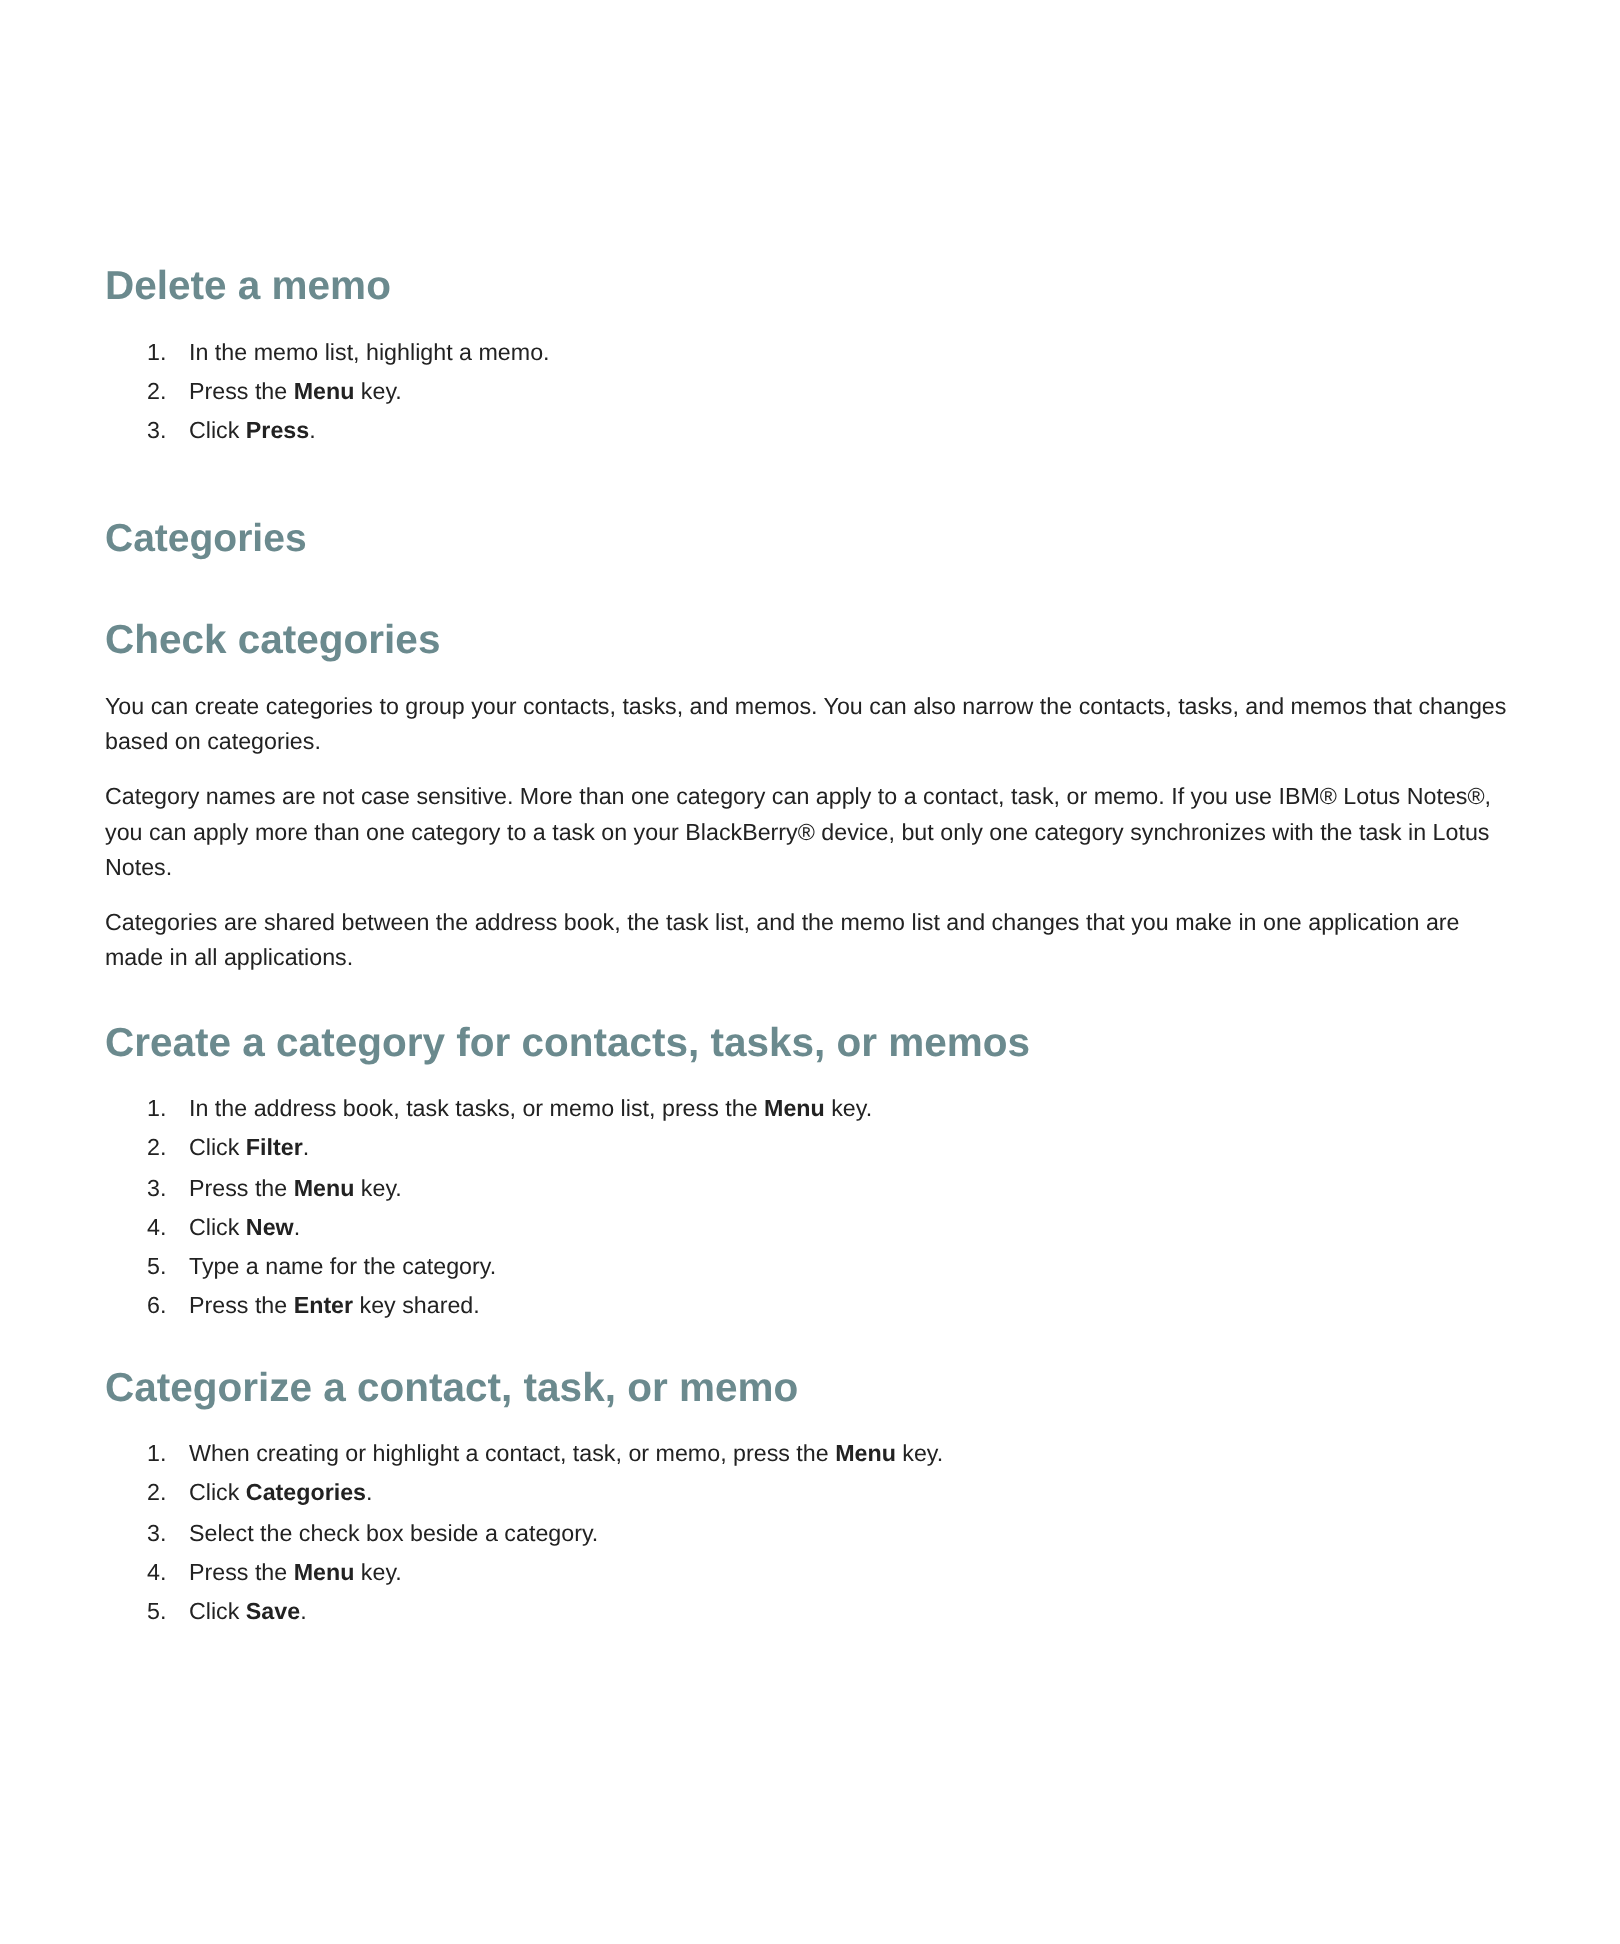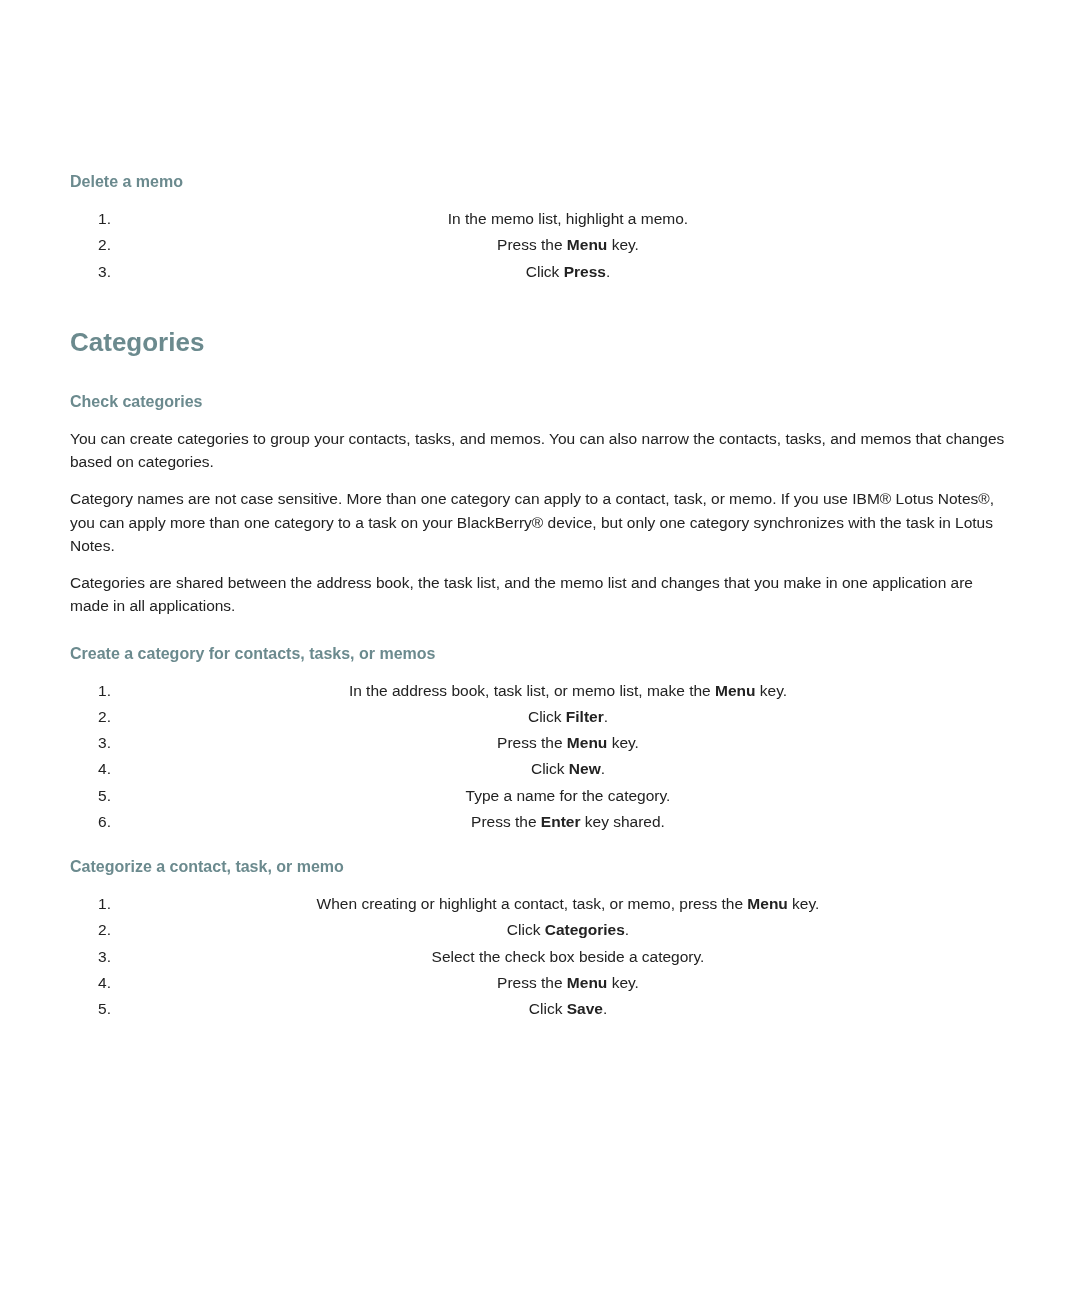--- a/index.html
+++ b/index.html
@@ -27,38 +27,37 @@
       margin-bottom: 3px;
     }
     .bullet-list li::before {
       content: "•";
       position: absolute;
       left: 0;
       top: 0;
     }
     .h3 {
       color: #6b8a8e;
-      font-size: 16px;
+      font-size: 27px;
       font-weight: 600;
       margin-top: 22px;
       margin-bottom: 13px;
     }
     .h2 {
       color: #6b8a8e;
       font-size: 26px;
       font-weight: 700;
       margin-top: 40px;
       margin-bottom: 28px;
     }
     .numbered-list {
       list-style: none;
       margin-left: 28px;
       margin-bottom: 20px;
       counter-reset: item;
-      text-align: center;
     }
     .numbered-list li {
       position: relative;
       padding-left: 28px;
       margin-bottom: 3px;
       counter-increment: item;
     }
     .numbered-list li::before {
       content: counter(item) ".";
       position: absolute;
@@ -87,21 +86,21 @@
 
 <h2 class="h2">Categories</h2>
 
 <h3 class="h3">Check categories</h3>
 <p class="para">You can create categories to group your contacts, tasks, and memos. You can also narrow the contacts, tasks, and memos that changes based on categories.</p>
 <p class="para">Category names are not case sensitive. More than one category can apply to a contact, task, or memo. If you use IBM® Lotus Notes®, you can apply more than one category to a task on your BlackBerry® device, but only one category synchronizes with the task in Lotus Notes.</p>
 <p class="para">Categories are shared between the address book, the task list, and the memo list and changes that you make in one application are made in all applications.</p>
 
 <h3 class="h3" style="margin-top:24px">Create a category for contacts, tasks, or memos</h3>
 <ol class="numbered-list">
-  <li><span>In the address book, task list, or memo list, make the </span><span class="bold">Menu</span><span> key.</span></li>
+  <li><span>In the address book, task tasks, or memo list, press the </span><span class="bold">Menu</span><span> key.</span></li>
   <li><span>Click </span><span class="bold">Filter</span><span>.</span></li>
   <li><span>Press the </span><span class="bold">Menu</span><span> key.</span></li>
   <li><span>Click </span><span class="bold">New</span><span>.</span></li>
   <li><span>Type a name for the category.</span></li>
   <li><span>Press the </span><span class="bold">Enter</span><span> key shared.</span></li>
 </ol>
 
 <h3 class="h3">Categorize a contact, task, or memo</h3>
 <ol class="numbered-list">
   <li><span>When creating or highlight a contact, task, or memo, press the </span><span class="bold">Menu</span><span> key.</span></li>

